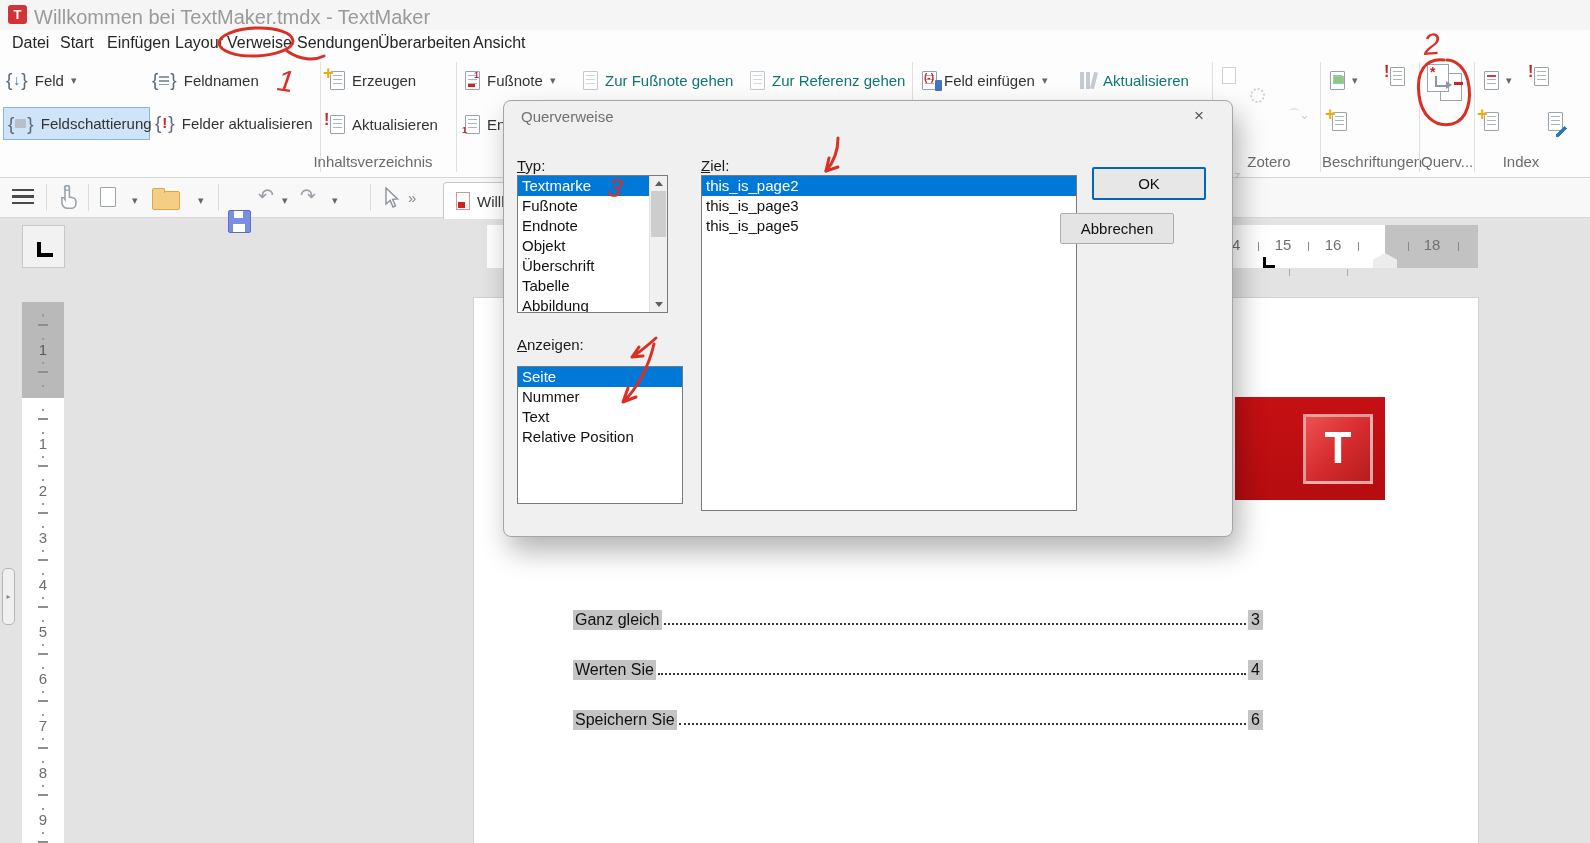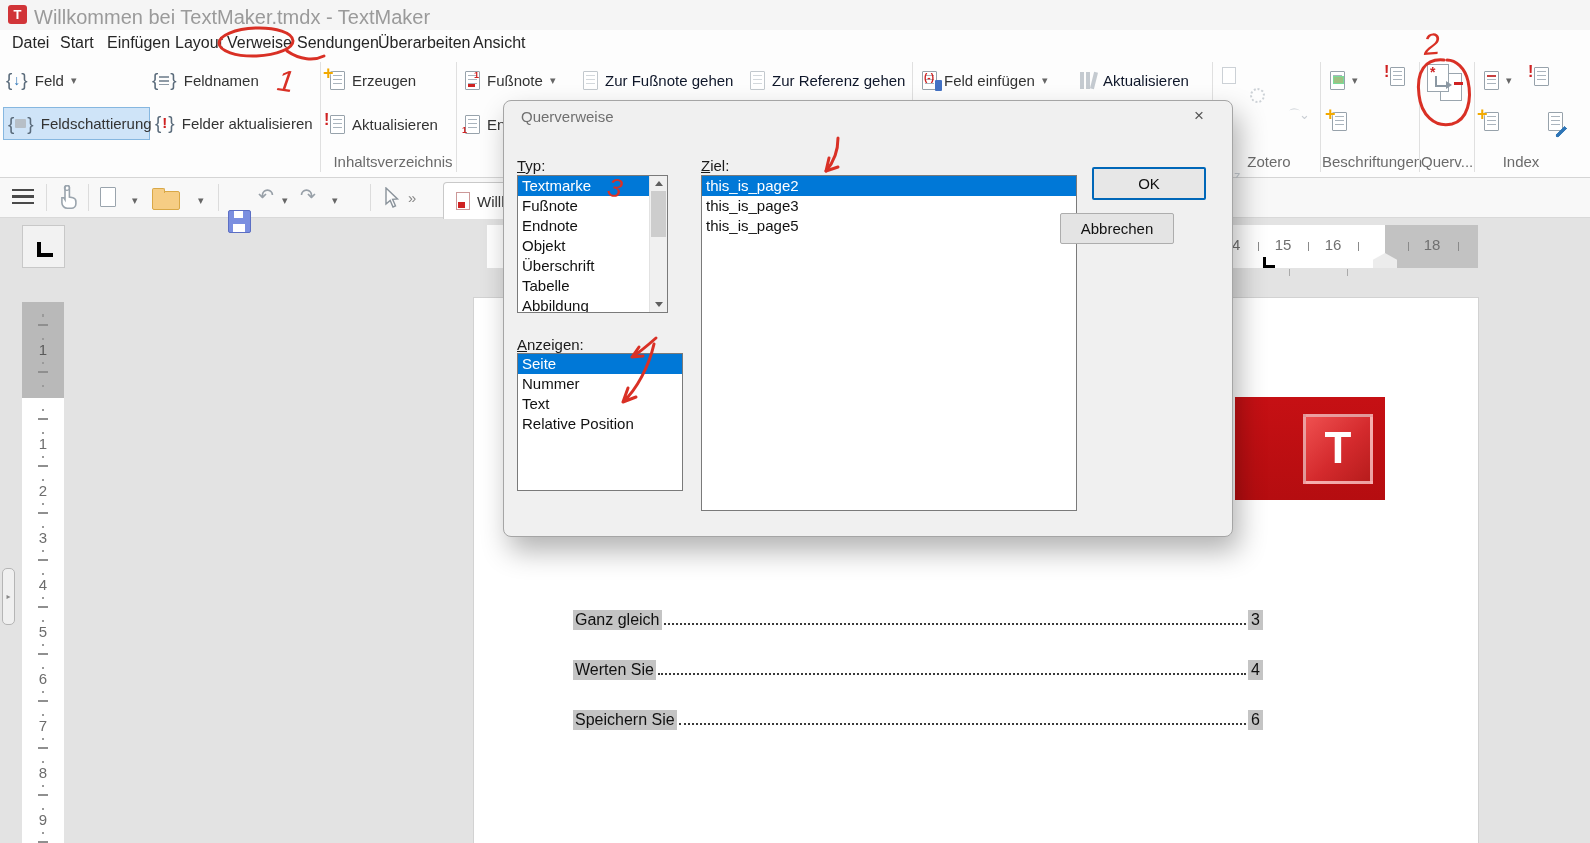--- a/index.html
+++ b/index.html
@@ -15,21 +15,21 @@
   .title-text{left:34px;top:6px;font-size:20px;color:#9a9a9a;}
 
   
   .menubar{left:0;top:30px;width:100%;height:27px;background:#fdfdfd;}
   .mitem{top:4px;font-size:16px;color:#262626;cursor:default;}
 
   
   .ribbon{left:0;top:57px;width:100%;height:121px;background:#fdfdfd;border-bottom:1px solid #d5d5d5;box-sizing:border-box;}
   .rdiv{top:5px;width:1px;height:110px;background:#e0e0e0;}
   .rbtn{display:flex;align-items:center;gap:7px;height:28px;font-size:15px;color:#333;}
-  .rbtn.dis{color:#0f172a;}
+  .rbtn.dis{color:#0f766e;}
   .glabel{top:96px;font-size:15px;color:#6b6b6b;text-align:center;}
   .dd{font-size:11px;color:#666;}
   .hl{background:#cfe4f8;border:1px solid #86b7e0;box-sizing:border-box;padding-left:4px;}
 
   
   .brace{font-size:19px;color:#5a6b7b;display:inline-flex;align-items:center;gap:1px;line-height:20px;}
   .bin-down{color:#2e75b6;font-size:14px;font-weight:bold;}
   .bin-lines{display:inline-block;width:10px;height:9px;
      background:repeating-linear-gradient(to bottom,#8e9aa5 0 2px,transparent 2px 4px);}
   .bin-box{display:inline-block;width:11px;height:9px;background:#b7bfc7;border-radius:1px;}
@@ -197,21 +197,21 @@
           <span class="badge b-plus">+</span>
         </span>
       <span>Erzeugen</span>
     </div>
     <div class="a rbtn" style="left:330px;top:53px">
       <span class="doc">
           <span class="badge b-excl">!</span>
         </span>
       <span>Aktualisieren</span>
     </div>
-    <div class="a glabel" style="left:328px;width:130px">Inhaltsverzeichnis</div>
+    <div class="a glabel" style="left:308px;width:130px">Inhaltsverzeichnis</div>
     <div class="a rdiv" style="left:456px"></div>
 
     <div class="a rbtn" style="left:465px;top:9px">
       <span class="doc">
           <span class="badge b-one">1</span>
           <span class="b-under"></span>
         </span>
       <span>Fußnote</span>
       <span class="dd">▾</span>
     </div>
@@ -408,21 +408,21 @@
             <span class="tri-up"></span>
           </div>
         <div class="sb-thumb"></div>
         <div class="sb-btn bottom">
             <span class="tri-dn"></span>
           </div>
       </div>
     </div>
 
     <span class="a dlg-label" style="left:13px;top:235px">Anzeigen:</span>
-    <div class="a listbox" style="left:13px;top:252px;width:166px;height:138px">
+    <div class="a listbox" style="left:13px;top:265px;width:166px;height:138px">
       <div class="lrow sel">Seite</div>
       <div class="lrow">Nummer</div>
       <div class="lrow">Text</div>
       <div class="lrow">Relative Position</div>
     </div>
 
     <span class="a dlg-label" style="left:197px;top:56px">Ziel:</span>
     <div class="a listbox" style="left:197px;top:74px;width:376px;height:336px">
       <div class="lrow sel">this_is_page2</div>
       <div class="lrow">this_is_page3</div>

